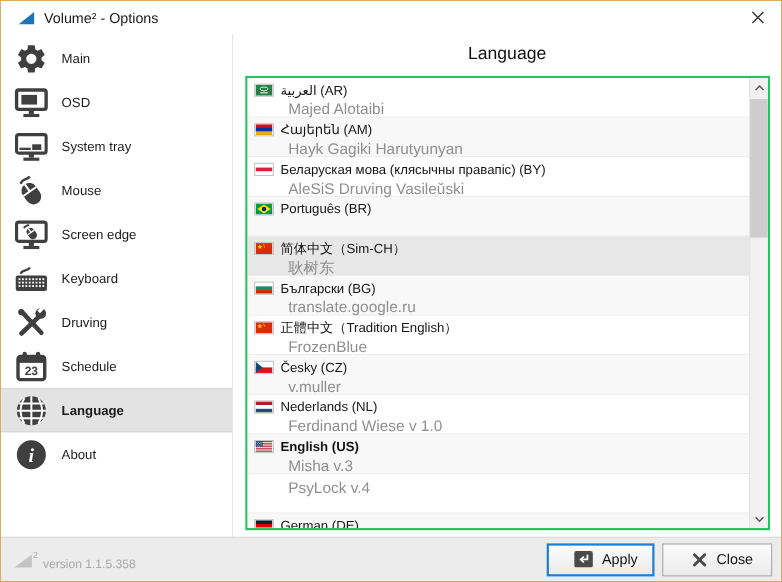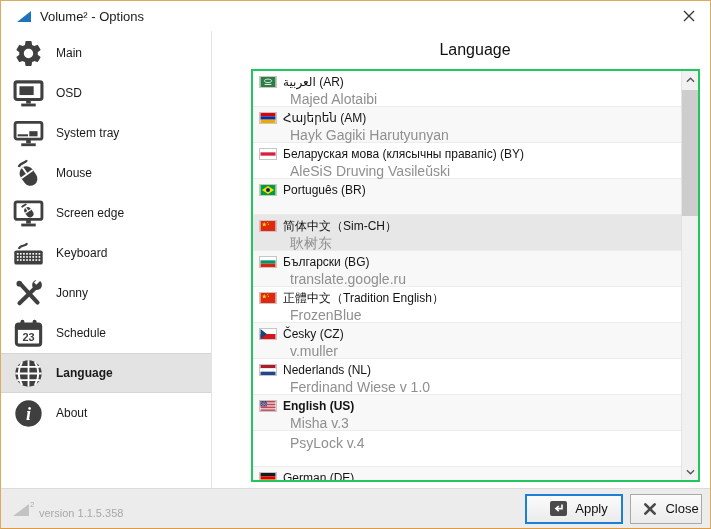--- a/index.html
+++ b/index.html
@@ -9,21 +9,21 @@
     width:711px; height:529px; border:1px solid #dcA258;
     border-color:#ddab5e #ddab5e #e09a3e #ddab5e;
     display:flex; flex-direction:column; background:#fff; overflow:hidden;
   }
   
   .titlebar { height:30px; display:flex; align-items:center; padding-left:16px; background:#fff; flex:0 0 auto; }
   .title-icon { display:flex; margin-right:8px; }
   .title-text { font-size:13px; color:#1a1a1a; }
   .titlebar-close { margin-left:auto; width:42px; height:30px; display:flex; align-items:center; justify-content:center; cursor:pointer; }
   
-  .main { flex:1 1 auto; display:flex; min-height:0;gap:28px; }
+  .main { flex:1 1 auto; display:flex; min-height:0; }
   .sidebar { width:211px; flex:0 0 211px; border-right:1px solid #e4e4e4; background:#fff; padding-top:2px; }
   .side-item { height:40px; display:flex; align-items:center; padding-left:8px; cursor:pointer; }
   .side-item .side-icon { width:38px; height:34px; display:flex; align-items:center; justify-content:center; flex:0 0 38px; }
   .side-item .side-label { margin-left:9px; font-size:12px; color:#1a1a1a; }
   .side-item.selected { background:#e3e3e3; border-top:1px solid #d6d6d6; border-bottom:1px solid #d6d6d6; }
   .side-item.selected .side-label { font-weight:bold; }
   .content { flex:1 1 auto; display:flex; flex-direction:column; min-width:0; }
   .content-header { height:38px; display:flex; align-items:center; justify-content:center; font-size:16px; color:#111; }
   
   .list-wrap { margin:0 10px 0 11px; height:413px; border:2px solid #22c55e; position:relative; background:#fff; overflow:hidden; }
@@ -42,21 +42,21 @@
   .scroll-btn.up { top:0; } .scroll-btn.down { bottom:0; }
   .scroll-thumb { position:absolute; left:0; width:17px; top:19px; height:126px; background:#cdcdcd; cursor:pointer; }
   
   .footer { flex:0 0 40px; background:#ececec; border-top:1px solid #dbdbdb; display:flex; align-items:center; padding:0 8px 0 10px; }
   .footer-logo { display:flex; align-items:flex-start; }
   .version { font-size:11px; color:#a8a8a8; margin-left:4px; margin-top:8px; }
   .footer-spacer { flex:1; }
   .btn { height:30px; display:flex; align-items:center; justify-content:center; gap:8px;
          background:linear-gradient(#fbfbfb,#ebebeb); font-size:13px; color:#111; cursor:pointer;padding-left:10px; }
   .btn-apply { width:98px; border:2px solid #1c7fd5; margin-right:7px; }
-  .btn-close { width:72px; border:1px solid #a9a9a9; }
+  .btn-close { width:100px; border:1px solid #a9a9a9; }
 </style>
 </head>
 <body>
 
 <div class="window">
 
   <div class="titlebar">
     <span class="title-icon">
       <svg width="15" height="13" viewBox="0 0 16 14">
           <polygon points="0,13 15,13 15,1" fill="#1d74bb"></polygon>
@@ -170,21 +170,21 @@
         <div class="side-item">
           <span class="side-icon">
             <svg width="31" height="31" viewBox="0 0 24 24">
               <path d="M6 5 L19 19" stroke="#3f3f3f" stroke-width="3.2" stroke-linecap="round"></path>
               <path d="M19 6 L5 19.5" stroke="#3f3f3f" stroke-width="3.2" stroke-linecap="round"></path>
               <circle cx="18.6" cy="5.4" r="3.8" fill="#3f3f3f"></circle>
               <rect x="17.4" y="0.6" width="2.6" height="4.4" fill="#fff" transform="rotate(45 18.7 2.8)"></rect>
               <circle cx="4.9" cy="4.4" r="2.2" fill="#3f3f3f"></circle>
             </svg>
           </span>
-          <span class="side-label">Jonny</span>
+          <span class="side-label">Druving</span>
         </div>
         <div class="side-item">
           <span class="side-icon">
             <svg width="31" height="31" viewBox="0 0 24 24">
               <rect x="2.6" y="4.6" width="18.8" height="16.4" rx="1.8" fill="none" stroke="#3f3f3f" stroke-width="2.4"></rect>
               <rect x="2.6" y="4.6" width="18.8" height="4.6" fill="#3f3f3f"></rect>
               <rect x="5.8" y="1.4" width="3" height="5" rx="1.4" fill="#3f3f3f"></rect>
               <rect x="15.2" y="1.4" width="3" height="5" rx="1.4" fill="#3f3f3f"></rect>
               <text x="12" y="17.8" text-anchor="middle" font-size="8.5" font-weight="bold" fill="#3f3f3f" font-family="Liberation Sans,sans-serif">23</text>
             </svg>

